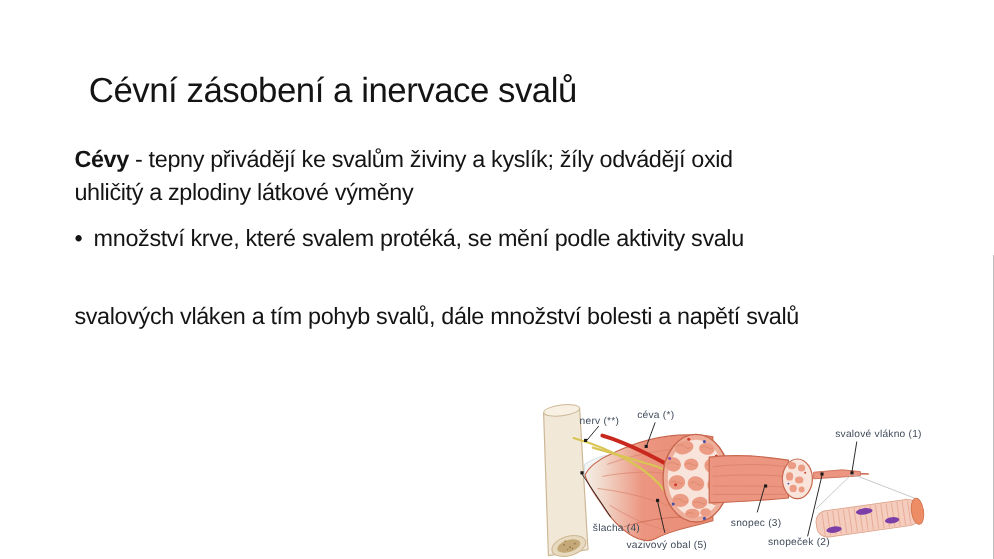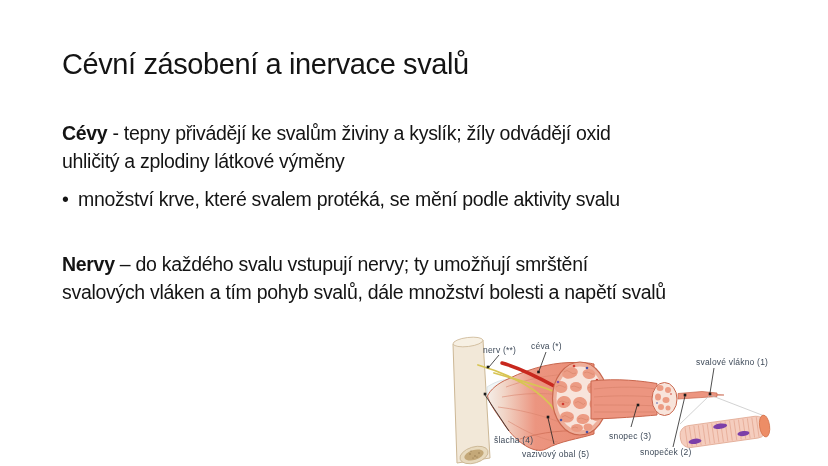--- a/index.html
+++ b/index.html
@@ -1,21 +1,21 @@
 <!DOCTYPE html>
 <html style="--background: #ffffff; --text: #141414; --label_text: #3e4a59; --muscle: #EC9580; --muscle_outline: #C9674E; --muscle_light: #F8E4DB; --blob: #EC9C84; --blob_texture: #D47F63; --nerve_yellow: #D8C554; --vessel_red: #C8281E; --bone: #F2E8D8; --bone_outline: #CDB896; --marrow: #C4A878; --tendon: #F1F5F6; --fiber: #F5CDBE; --fiber_striation: #E2A28C; --nucleus: #7C3FA8; --fiber_cap: #ED8D66; --leader: #222222; --cone_line: #BFBFBF; --dot_red: #D03A30; --dot_blue: #4752A6; --dot_purple: #8A4FA8;"><head>
 <meta charset="utf-8">
 <style>
   html,body { margin:0; padding:0; background:#888; }
   .slide {
     position:relative; width:828px; height:466px; background:var(--background,#fff);
     overflow:hidden; font-family:"Liberation Sans", sans-serif; color:var(--text,#141414);
   }
   .title {
-    position:absolute; left:62px; top:47px; margin:0;
+    position:absolute; left:62px; top:47px; margin:12px;
     font-size:29px; font-weight:400; letter-spacing:-0.4px; line-height:34px; color:var(--text,#141414);
   }
   .para { position:absolute; left:62px; margin:0; font-size:19.5px; line-height:27.5px; letter-spacing:-0.3px; }
   .ln { display:block; white-space:pre; }
   .p1 { top:120px; }
   .bullet-line { top:186px; }
   .p2 { top:251px; }
   .lead { font-weight:700; }
   .bmark { display:inline-block; width:16px; }
   .diagram { position:absolute; left:450px; top:335px; width:378px; height:131px; }
@@ -36,21 +36,20 @@
   <p class="para p1">
       <span class="ln"><b class="lead">Cévy</b><span> - tepny přivádějí ke svalům živiny a kyslík; žíly odvádějí oxid</span></span>
       <span class="ln">uhličitý a zplodiny látkové výměny</span>
     </p>
 
   <p class="para bullet-line">
       <span class="ln"><span class="bmark">•</span><span>množství krve, které svalem protéká, se mění podle aktivity svalu</span></span>
     </p>
 
   <p class="para p2">
-      <span class="ln"><b class="lead">Nervy</b><span> – do každého svalu vstupují nervy; ty umožňují smrštění</span></span>
       <span class="ln">svalových vláken a tím pohyb svalů, dále množství bolesti a napětí svalů</span>
     </p>
 
   <svg class="diagram" viewBox="0 0 378 131">
     <defs>
       <linearGradient id="bellyGrad" x1="0" y1="0" x2="1" y2="0">
         <stop offset="0" stop-color="#F4EEE8"></stop>
         <stop offset="0.15" stop-color="#F1D6C8"></stop>
         <stop offset="0.45" stop-color="#EC9580"></stop>
         <stop offset="1" stop-color="#E98C74"></stop>

